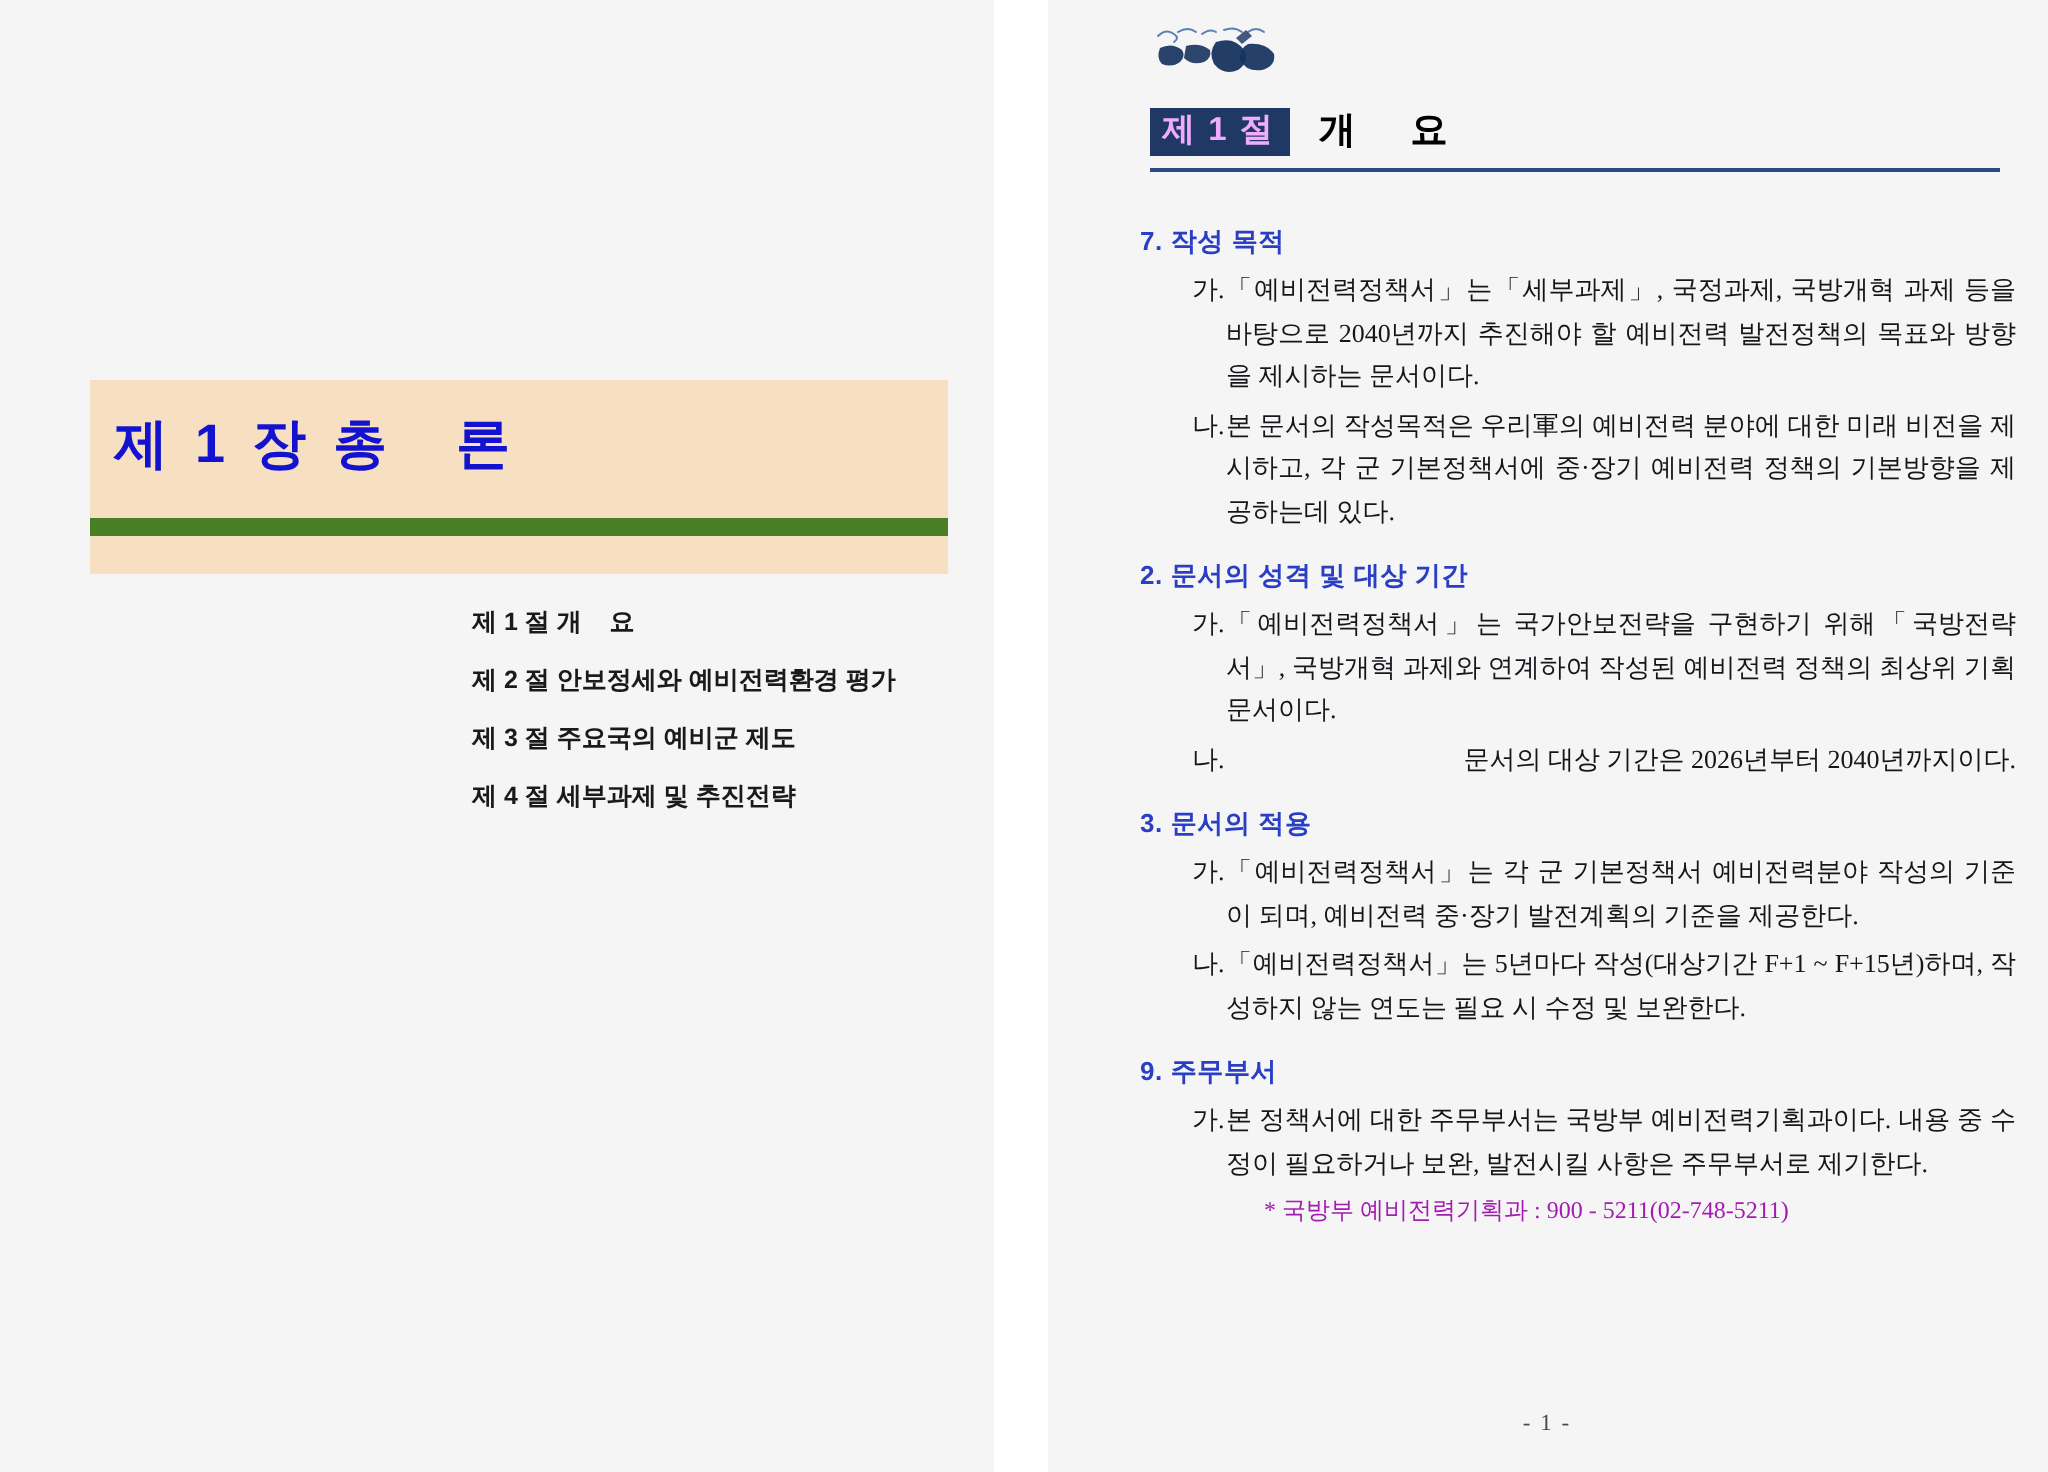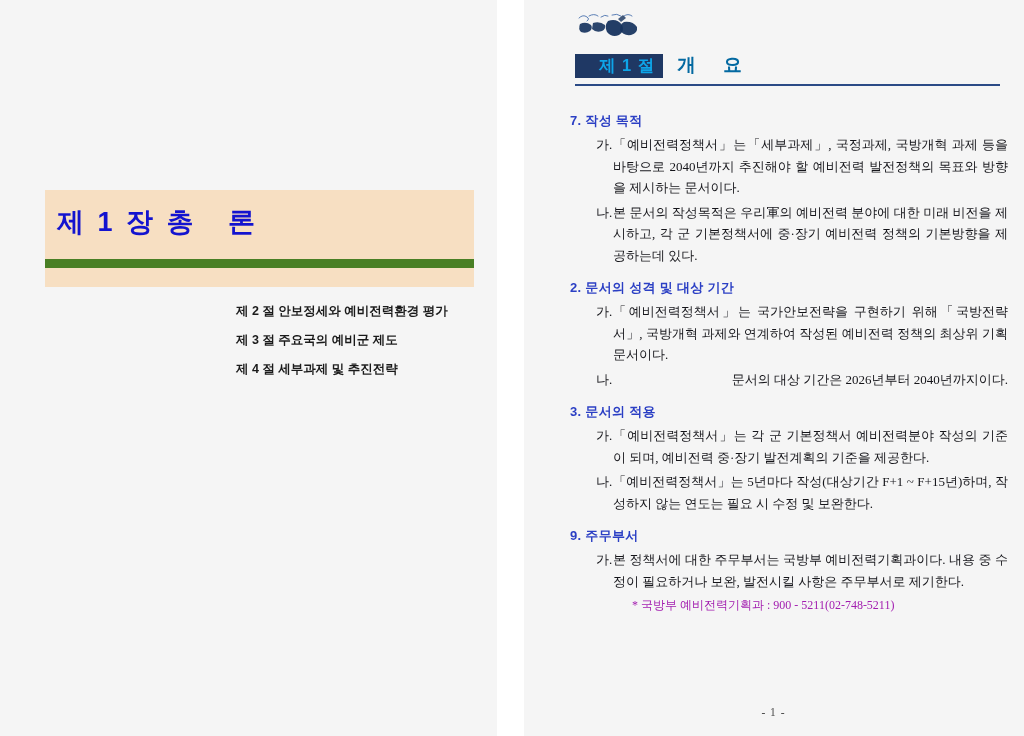--- a/index.html
+++ b/index.html
@@ -104,35 +104,35 @@
 
   .sec-head {
     position: absolute;
     left: 575px;
     top: 52px;
     display: flex;
     align-items: flex-end;
   }
   .sec-chip {
     background: #1f3864;
-    color: #0ea5e9;
+    color: #f0abfc;
     font-family: "Liberation Sans", "DejaVu Sans", sans-serif;
     font-weight: bold;
     font-size: 16.5px;
     letter-spacing: 1px;
-    padding: 3px 8px 4px 24px;
+    padding: 3px 8px 4px 6px;
     line-height: 1.05;
     white-space: pre;
   }
   .sec-name {
     font-family: "Liberation Sans", "DejaVu Sans", sans-serif;
     font-weight: bold;
     font-size: 18.5px;
     letter-spacing: 3px;
-    color: #0369a1;
+    color: #000000;
     margin-left: 14px;
     padding-bottom: 1px;
     white-space: pre;
   }
   .sec-rule {
     position: absolute;
     left: 575px;
     top: 84px;
     width: 425px;
     height: 2px;
@@ -208,20 +208,21 @@
 <div class="spread">
 
   <div class="page page-left">
 
     <div class="chapter-band">
       <div class="chapter-title">제 1 장 총   론</div>
       <div class="chapter-rule"></div>
     </div>
 
     <div class="toc">
+      <div class="toc-item">제 1 절 개    요</div>
       <div class="toc-item">제 2 절 안보정세와 예비전력환경 평가</div>
       <div class="toc-item">제 3 절 주요국의 예비군 제도</div>
       <div class="toc-item">제 4 절 세부과제 및 추진전략</div>
     </div>
 
   </div>
 
   <div class="gutter"></div>
 
   <div class="page page-right"></div>

